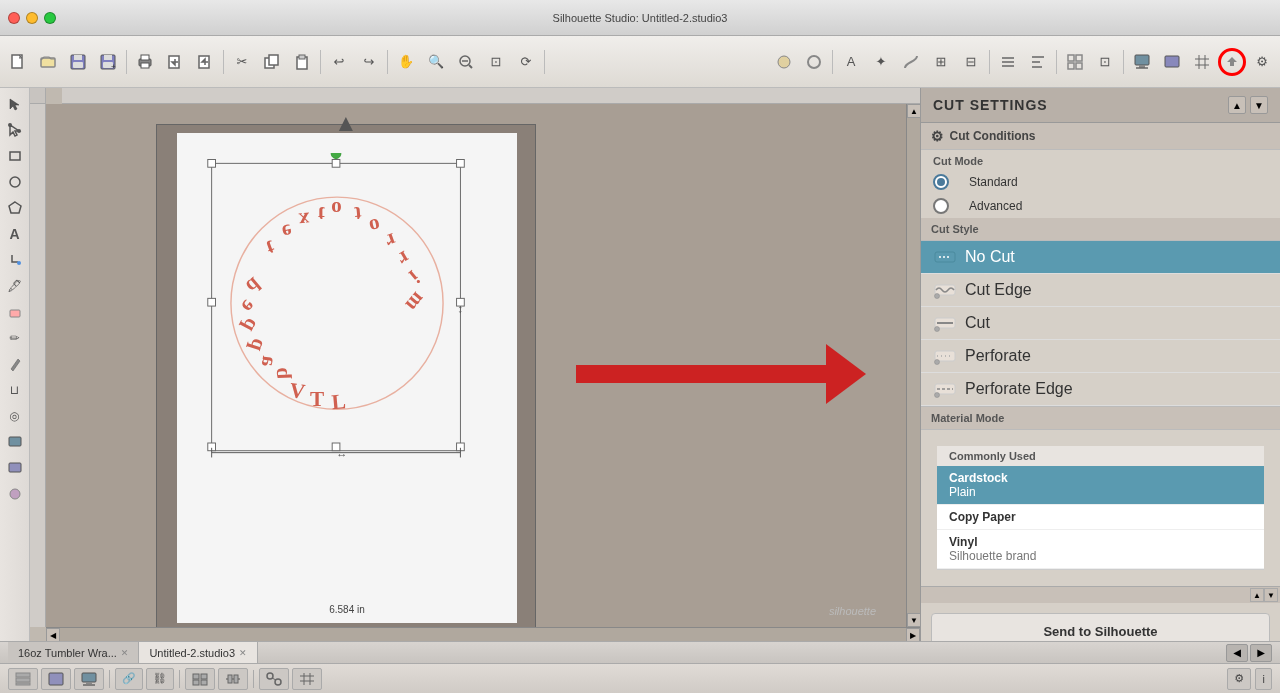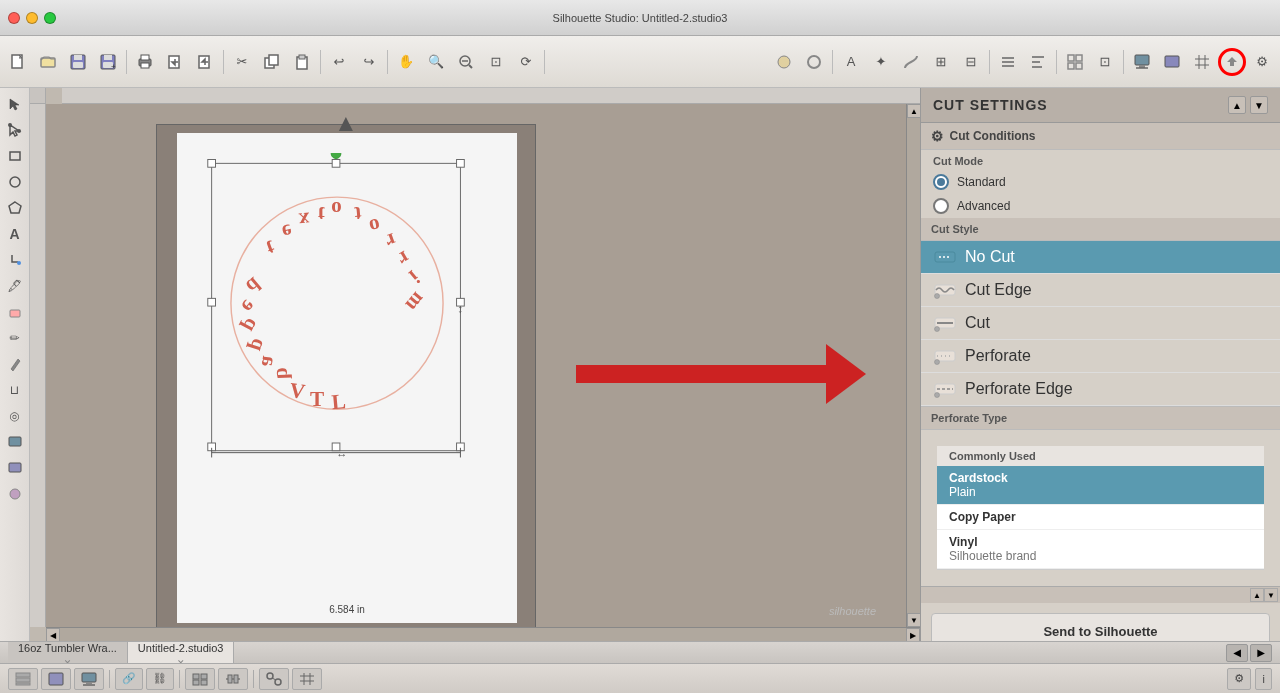--- a/index.html
+++ b/index.html
@@ -219,21 +219,21 @@
       padding: 5px 12px 3px;
       font-size: 11px;
       color: #555;
       font-weight: bold;
     }
 
     
     .radio-option {
       display: flex;
       align-items: center;
-      gap: 8px;
+      gap: 20px;
       padding: 4px 12px;
       cursor: pointer;
     }
     .radio-circle {
       width: 16px; height: 16px;
       border-radius: 50%;
       border: 2px solid #777;
       background: white;
       display: flex;
       align-items: center;
@@ -363,21 +363,20 @@
       height: 22px;
       padding: 0 10px;
       background: #c8c4c0;
       border-right: 1px solid #aaa;
       display: flex;
       align-items: center;
       gap: 4px;
       font-size: 11px;
       color: #333;
       cursor: pointer;
-      flex-direction: column;
     }
     .tab-item.active {
       background: #e8e4e0;
     }
     .tab-close {
       font-size: 9px;
       color: #888;
       cursor: pointer;
     }
     .statusbar-right {
@@ -894,21 +893,21 @@
         <div class="cut-option-icon">
           <svg width="22" height="18" viewBox="0 0 22 18">
             <rect x="1" y="4" width="20" height="10" rx="2" fill="#e8e0d8" stroke="#ccc" stroke-width="1"></rect>
             <line x1="3" y1="9" x2="19" y2="9" stroke="#888" stroke-width="1.5" stroke-dasharray="3,2"></line>
             <circle cx="3" cy="15" r="2.5" fill="#aaa" stroke="#888" stroke-width="0.5"></circle>
           </svg>
         </div>
         <span class="cut-option-label">Perforate Edge</span>
       </div>
 
-      <div class="material-header">Perforate Type</div>
+      <div class="material-header">Material Mode</div>
 
       <div class="material-list">
         <div class="material-group-header">Commonly Used</div>
 
         <div class="material-item selected">
           <div class="material-item-name">Cardstock</div>
           <div class="material-item-sub">Plain</div>
         </div>
 
         <div class="material-item">

